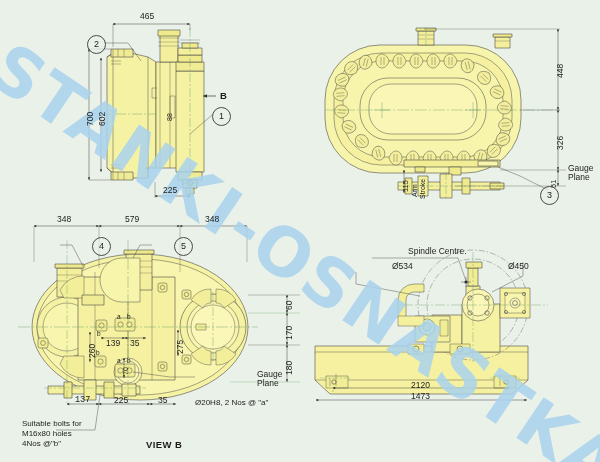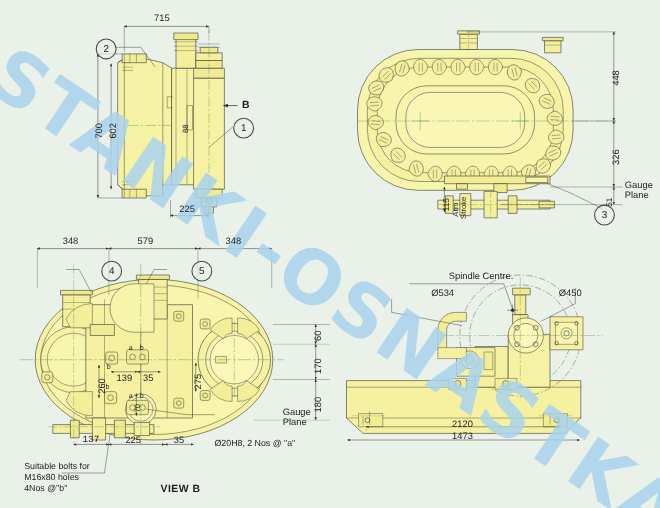--- a/index.html
+++ b/index.html
@@ -423,21 +423,21 @@
 
     </g>
   </svg>
 
   <div id="watermark">
     <span>STANKI-OSNASTKA.RU</span>
   </div>
 
   <div class="layer" style="z-index:7;">
 
-    <div class="lbl dimtxt" style="left:140px;top:12px;">715</div>
+    <div class="lbl dimtxt" style="left:140px;top:12px;">465</div>
     <div class="lbl dimtxt rot" style="left:86px;top:126px;">700</div>
     <div class="lbl dimtxt rot" style="left:98px;top:126px;">602</div>
     <div class="lbl dimtxt" style="left:163px;top:186px;">225</div>
     <div class="lbl dimtxt rot" style="left:166px;top:121px;font-size:7px;">88</div>
     <div class="lbl big" style="left:220px;top:91px;">B</div>
     <div class="balloon" style="left:87px;top:35px;">2</div>
     <div class="balloon" style="left:212px;top:107px;">1</div>
 
     <div class="lbl dimtxt rot" style="left:556px;top:78px;">448</div>
     <div class="lbl dimtxt rot" style="left:556px;top:150px;">326</div>

